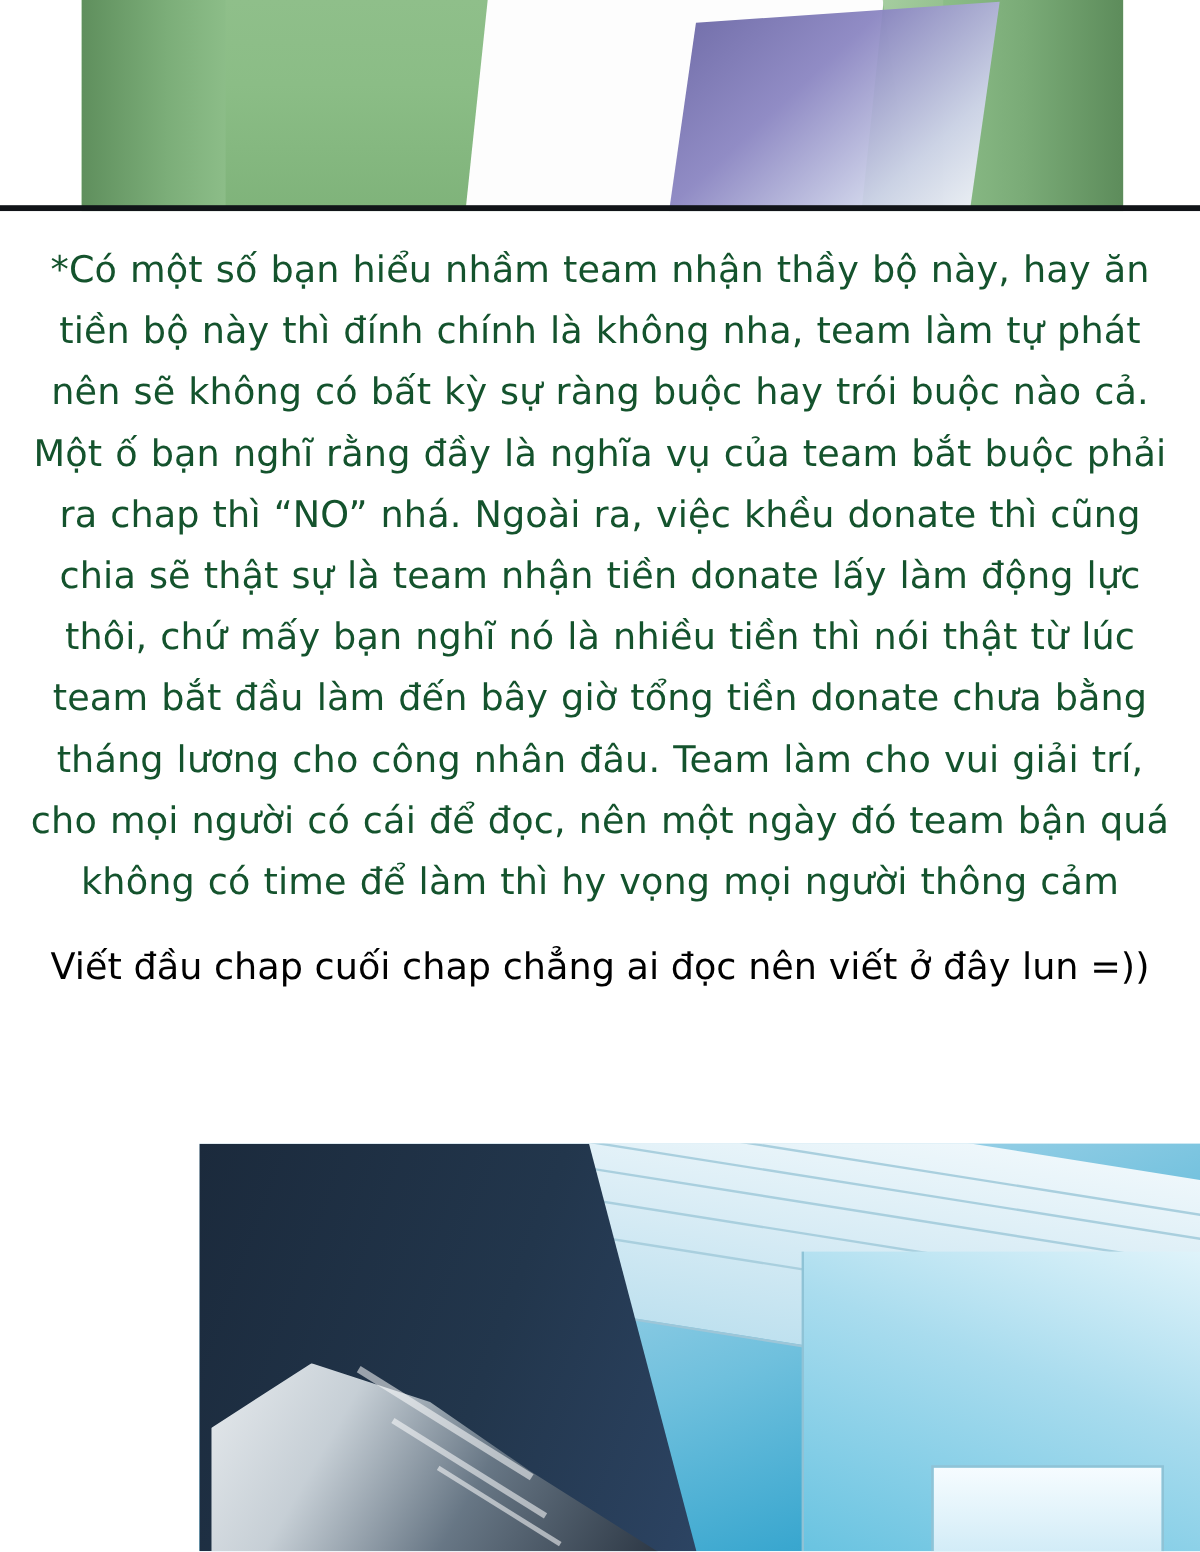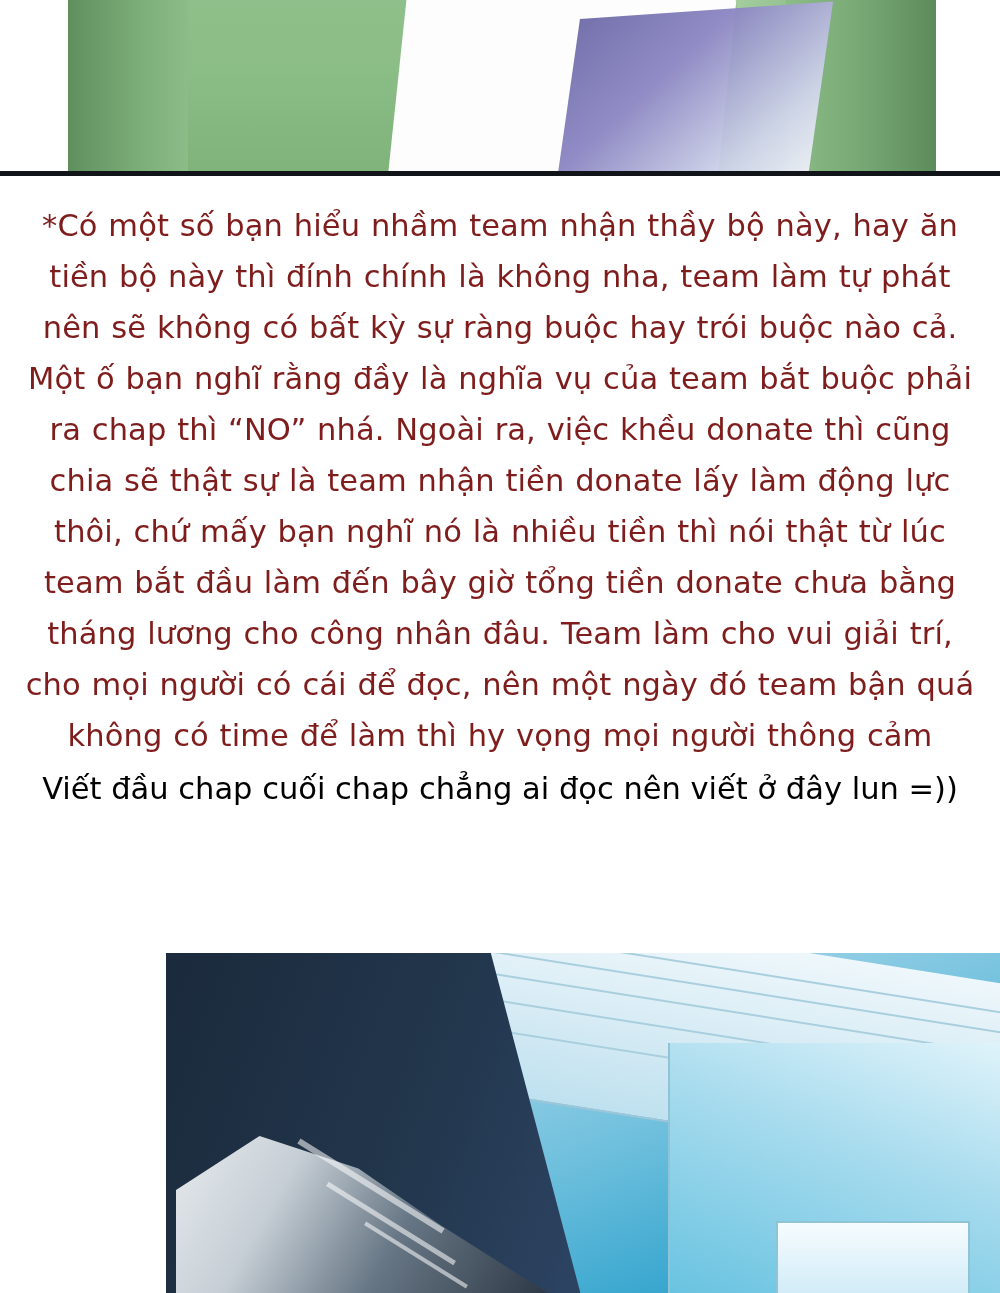--- a/index.html
+++ b/index.html
@@ -104,32 +104,32 @@
     width: 1000px;
     height: 760px;
     background: #ffffff;
     box-sizing: border-box;
     padding: 18px 22px 0 22px;
   }
   .note-body {
     font-family: "DejaVu Sans", sans-serif;
     font-size: 30.5px;
     line-height: 51px;
-    color: #7f1d1d;
+    color: #14532d;
     text-align: center;
     letter-spacing: 0.1px;
     word-spacing: 1px;
   }
   .note-last {
     font-family: "DejaVu Sans", sans-serif;
     font-size: 30.5px;
     line-height: 51px;
     color: #000000;
     text-align: center;
-    margin-top: 2px;
+    margin-top: 20px;
     white-space: nowrap;
   }
 
   
   .panel-bottom {
     position: absolute;
     left: 0;
     top: 940px;
     width: 1000px;
     height: 353px;

